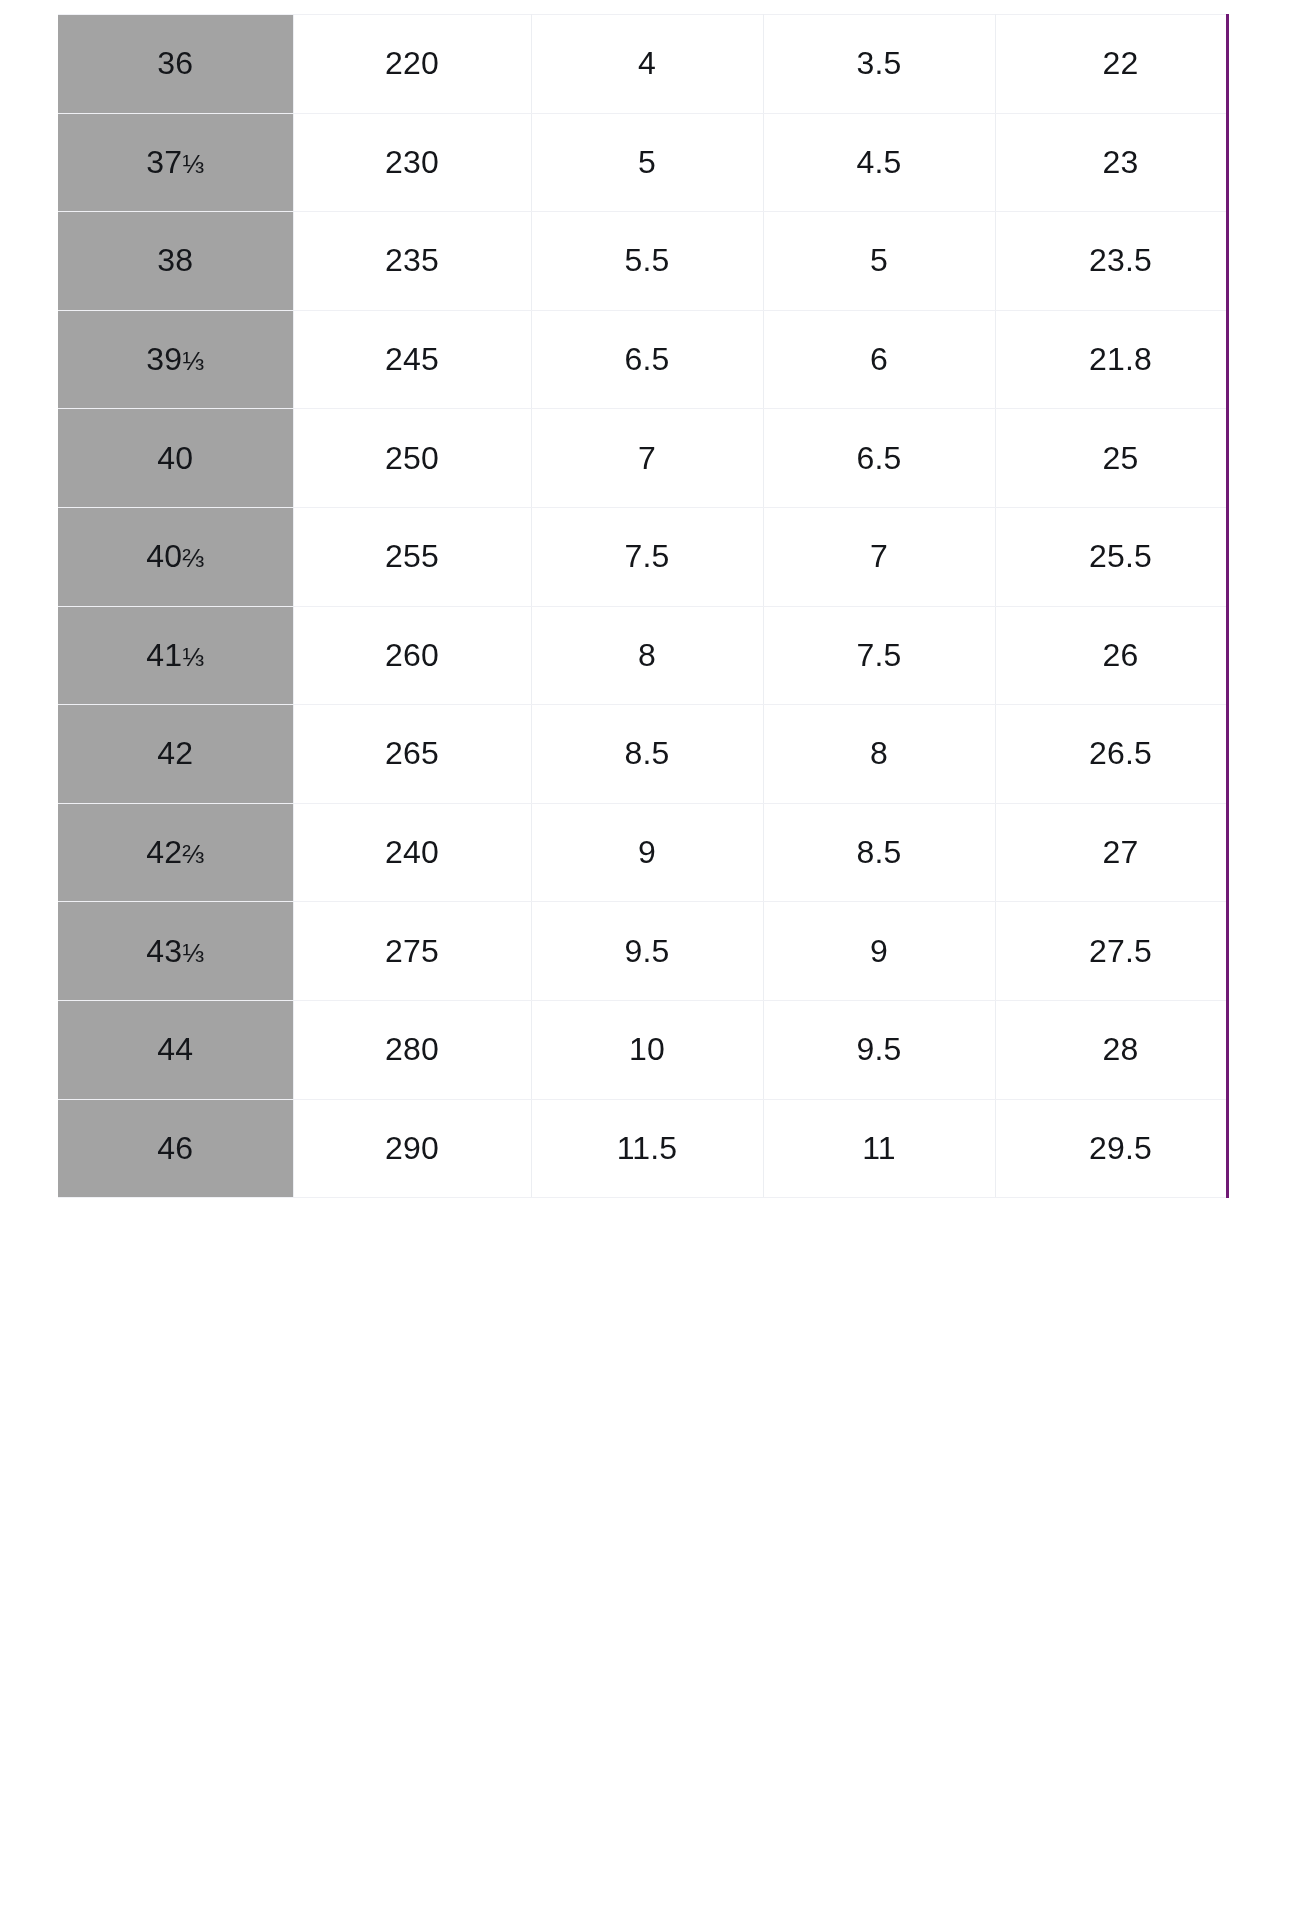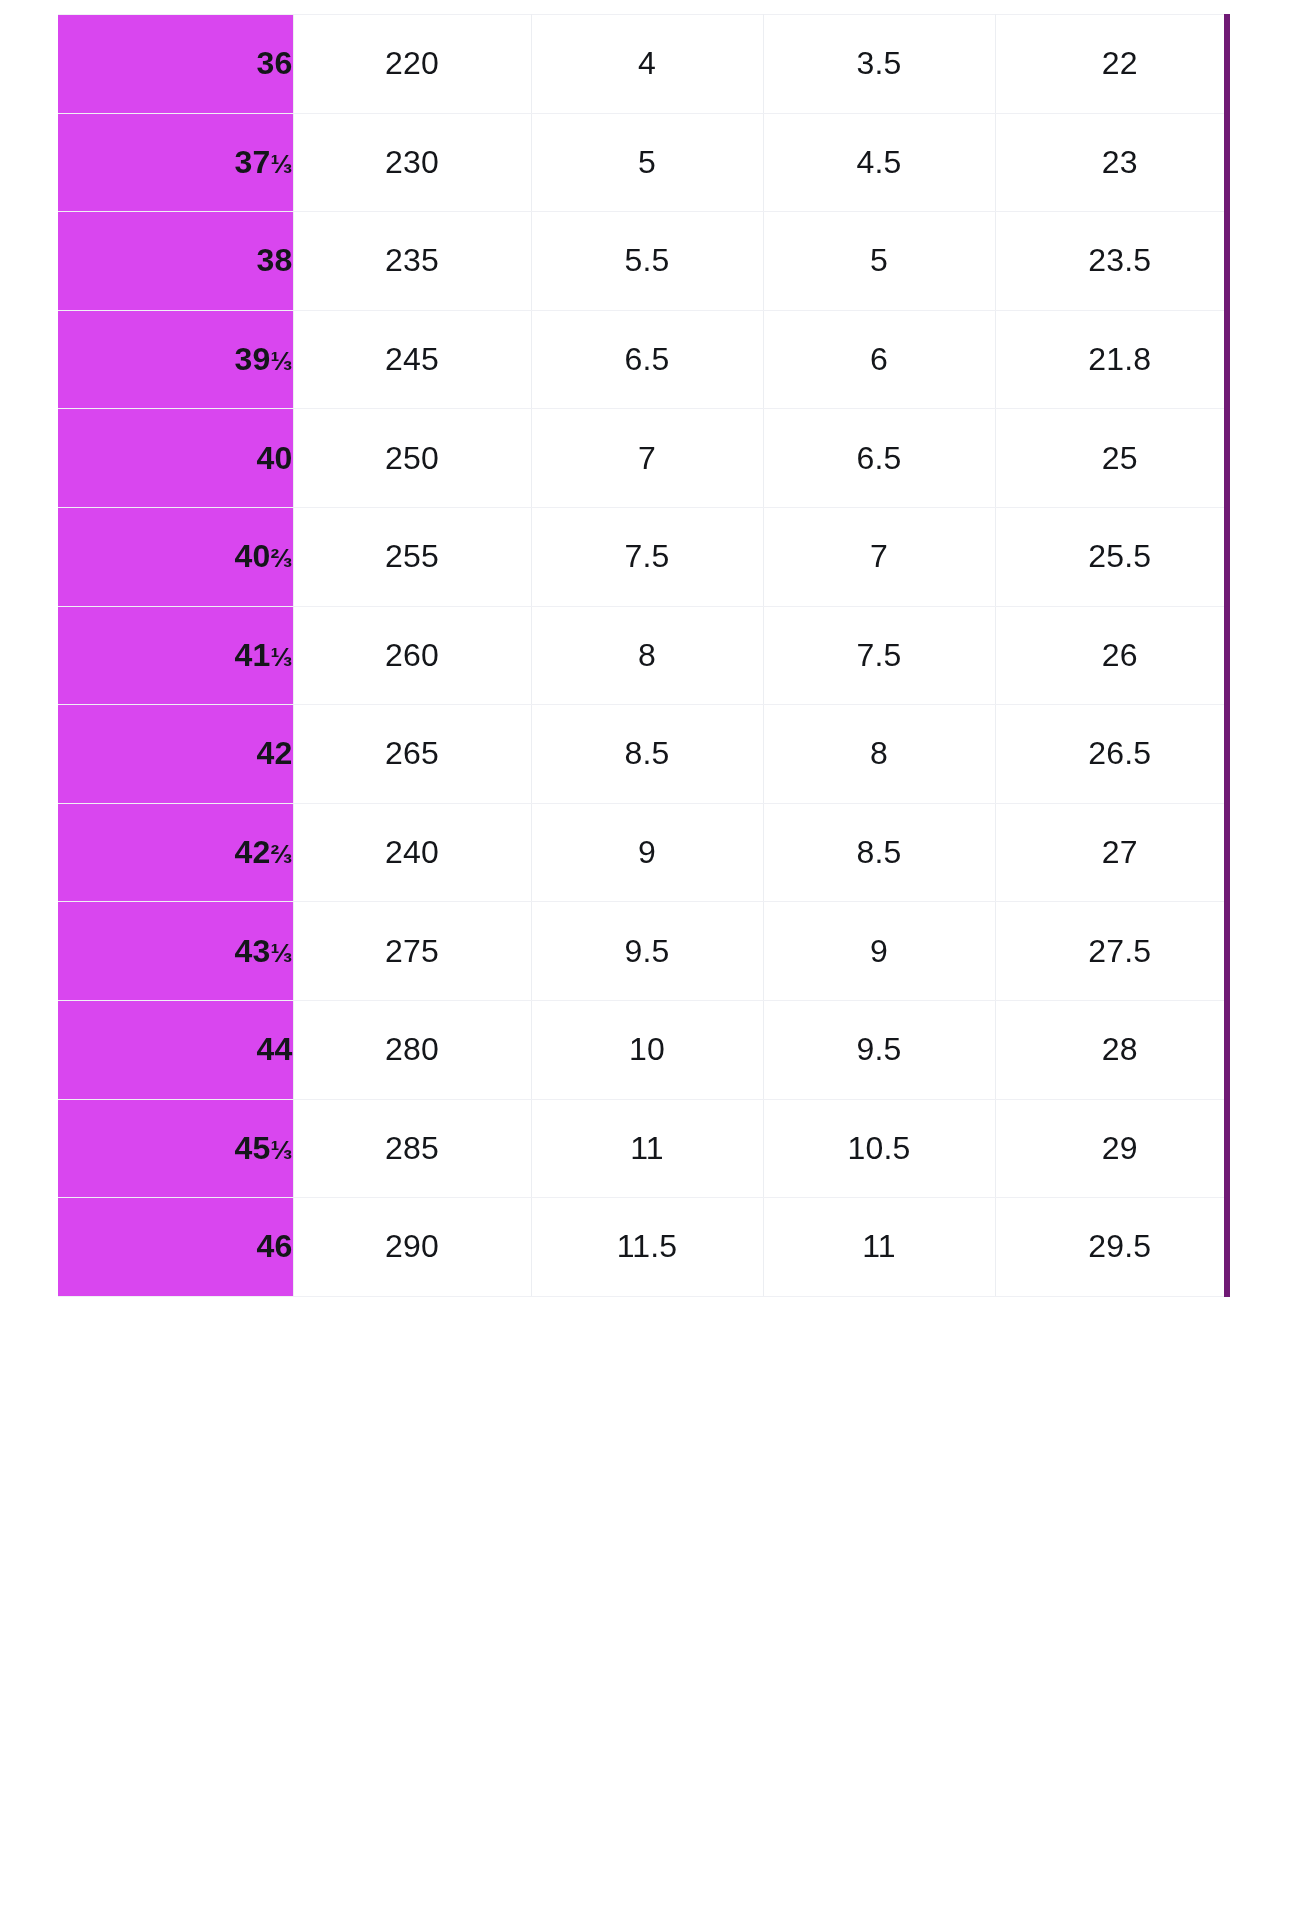--- a/index.html
+++ b/index.html
@@ -49,29 +49,28 @@
     line-height: 1.1;
     font-weight: 400;
     letter-spacing: 0.2px;
     border-right: 1px solid #eceef2;
     border-bottom: 1px solid #eff0f4;
     background: #ffffff;
     white-space: nowrap;
   }
 
   #size-table td:last-child {
-    border-right: 6px solid #701a75;
+    border-right: 3px solid #701a75;
     padding-left: 20px;
   }
 
   
   #size-table td.col-eu {
-    background: #d946ef;
-    font-weight: 700;
-    text-align: right;
+    background: #a3a3a3;
+    font-weight: 400;
   }
 
   
   #size-table tr:first-child td {
     border-top: 1px solid #eff0f4;
   }
 
   .frac {
     font-size: 0.82em;
     letter-spacing: 0;
@@ -162,27 +161,20 @@
           <td class="col-val">27.5</td>
         </tr>
         <tr>
           <td class="col-eu">44</td>
           <td class="col-val">280</td>
           <td class="col-val">10</td>
           <td class="col-val">9.5</td>
           <td class="col-val">28</td>
         </tr>
         <tr>
-          <td class="col-eu">45<span class="frac">⅓</span></td>
-          <td class="col-val">285</td>
-          <td class="col-val">11</td>
-          <td class="col-val">10.5</td>
-          <td class="col-val">29</td>
-        </tr>
-        <tr>
           <td class="col-eu">46</td>
           <td class="col-val">290</td>
           <td class="col-val">11.5</td>
           <td class="col-val">11</td>
           <td class="col-val">29.5</td>
         </tr>
       </tbody>
   </table>
 
 </div>

